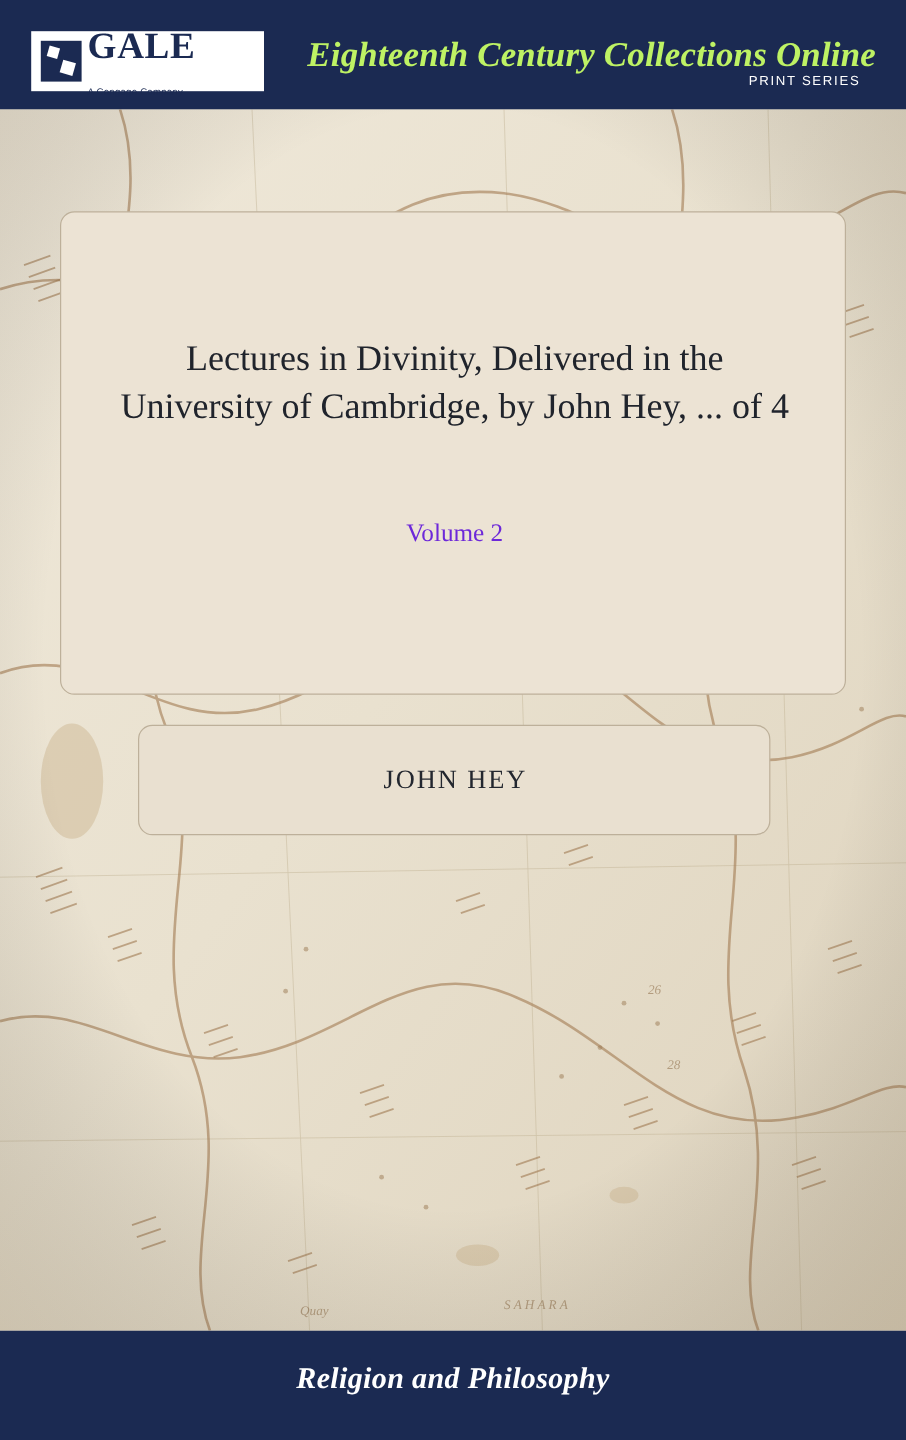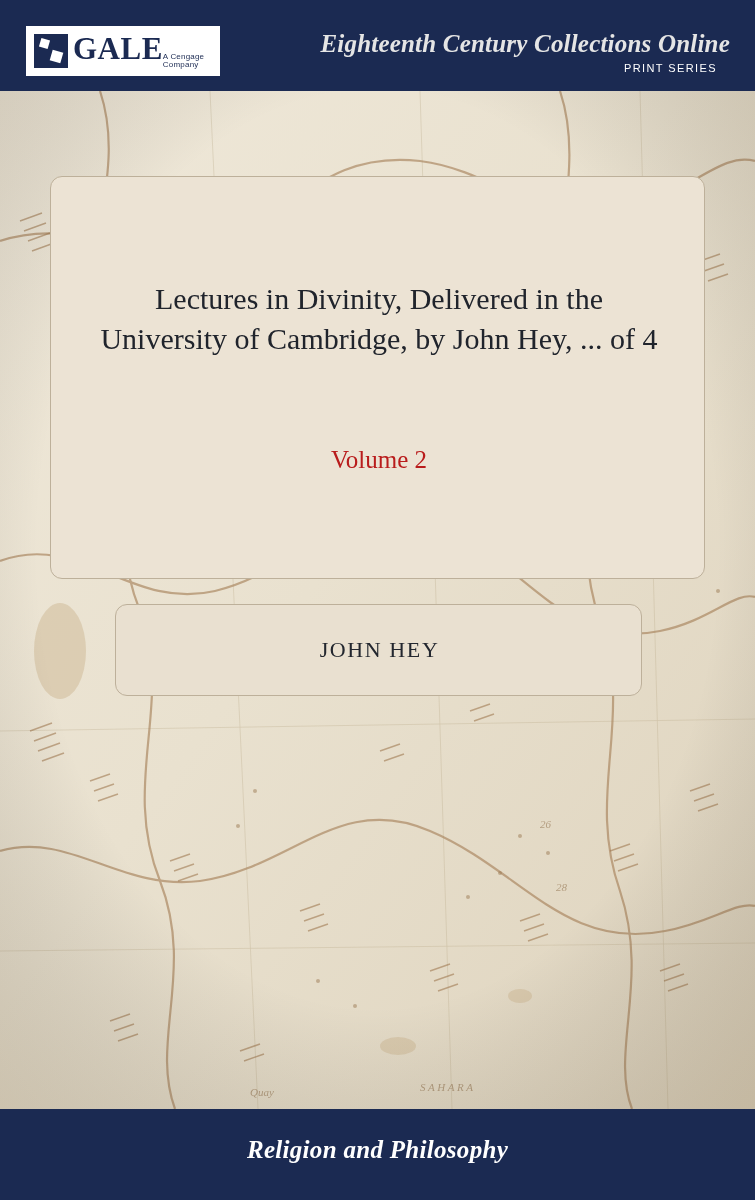--- a/index.html
+++ b/index.html
@@ -71,21 +71,21 @@
     content: "";
     position: absolute;
     left: 17px; top: 17px;
     width: 11px; height: 11px;
     background: #fff;
     transform: rotate(16deg);
   }
 
   .gale-text-wrap {
     display: flex;
-    flex-direction: row;
+    flex-direction: column;
     justify-content: center;
     line-height: 1;
   }
 
   .gale-word {
     font-family: "Liberation Serif", serif;
     font-size: 31px;
     font-weight: bold;
     letter-spacing: 0.5px;
     color: #1b2a52;
@@ -99,22 +99,22 @@
     margin-top: 20px;
   }
 
   .ecco-title {
     position: absolute;
     right: 25px;
     top: 30px;
     font-family: "Liberation Serif", serif;
     font-style: italic;
     font-weight: bold;
-    font-size: 25px;
-    color: #e5e5e5;
+    font-size: 29px;
+    color: #bef264;
     letter-spacing: 0.2px;
     white-space: nowrap;
   }
 
   .ecco-sub {
     position: absolute;
     right: 38px;
     top: 62px;
     font-family: "Liberation Sans", sans-serif;
     font-size: 11px;
@@ -161,26 +161,26 @@
     text-align: center;
     font-family: "Liberation Serif", serif;
     font-size: 30px;
     line-height: 40px;
     color: #20242c;
   }
 
   .volume-text {
     position: absolute;
     left: 38px;
-    top: 269px;
+    top: 255px;
     width: 580px;
     text-align: center;
     font-family: "Liberation Serif", serif;
-    font-size: 25px;
-    color: #b91c1c;
+    font-size: 21px;
+    color: #6d28d9;
   }
 
   
   .author-plaque {
     position: absolute;
     left: 115px;
     top: 513px;
     width: 527px;
     height: 92px;
     background: #e9e0d0;

